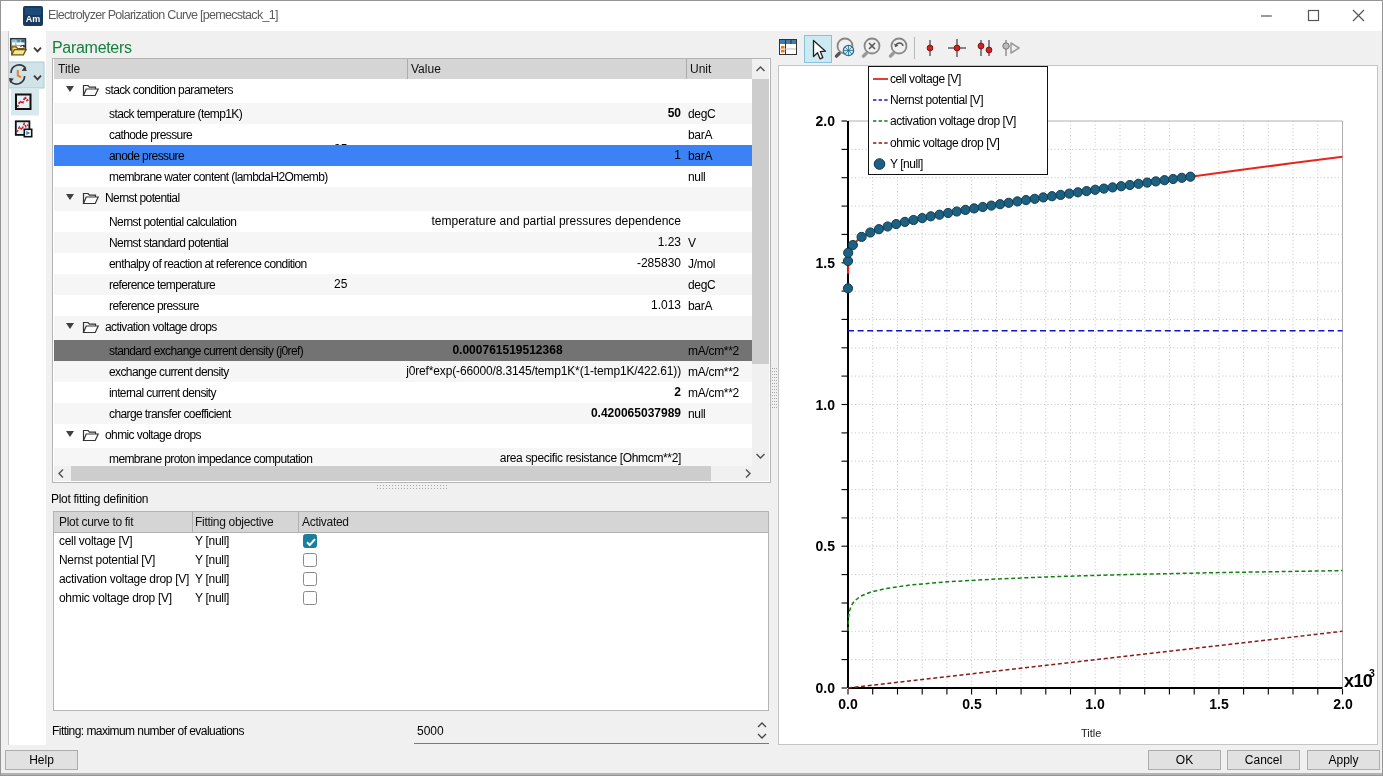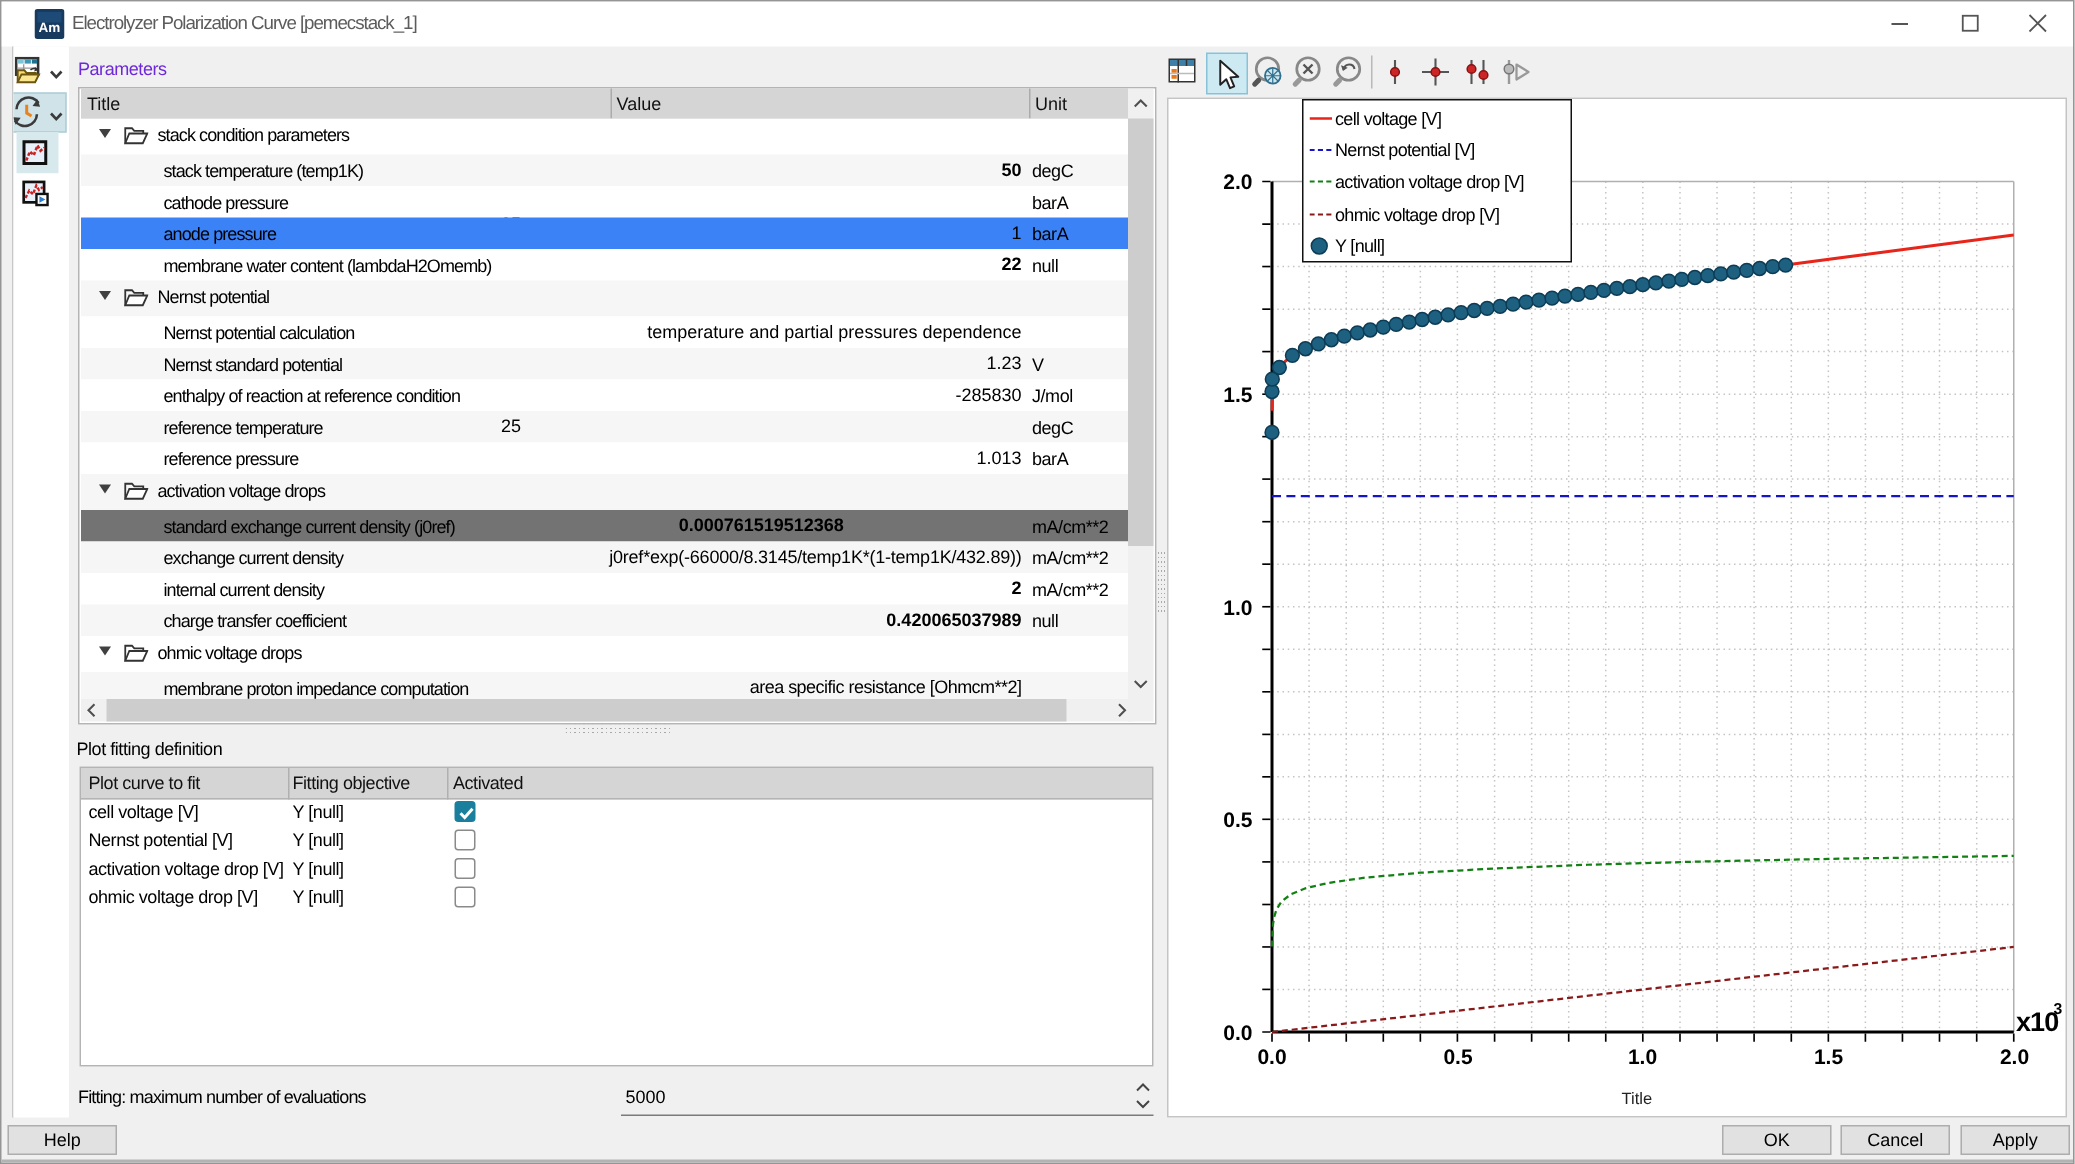--- a/index.html
+++ b/index.html
@@ -62,21 +62,21 @@
   </g>
 
   <g transform="translate(6,83.5)">
     <rect x="0.8" y="0.8" width="13.6" height="13.6" fill="#e8f1fa" stroke="#111" stroke-width="1.8"></rect>
     <path d="M2 11.5 L4.5 6.5 L7 9 L9.2 3.2 L11 6.2 L13.5 4.2" fill="none" stroke="#cc2222" stroke-width="1.6" stroke-dasharray="2.2 1.2"></path>
     <rect x="9.3" y="8.8" width="7.4" height="7.4" fill="#fff" stroke="#111" stroke-width="1.6"></rect>
     <path d="M11.3 10.4 L15.3 12.5 L11.3 14.6 Z" fill="#2a7fd4"></path>
   </g>
 </svg>
 
-<div style="position:absolute;left:51px;top:38px;font-size:12px;color:#6d28d9;letter-spacing:-0.3px">Parameters</div>
+<div style="position:absolute;left:51px;top:38px;font-size:16px;color:#15803d;letter-spacing:-0.3px">Parameters</div>
 
 <div style="position:absolute;left:51px;top:57px;width:719px;height:425px;background:#fff;border:1px solid #b4b4b4">
 
   <div style="position:absolute;left:1px;top:0;width:699px;height:21px;background:#d5d5d5;border-bottom:1px solid #b4b4b4;font-size:12px;color:#111">
     <span style="position:absolute;left:4px;top:3px">Title</span>
     <span style="position:absolute;left:357px;top:3px">Value</span>
     <span style="position:absolute;left:636px;top:3px">Unit</span>
     <span style="position:absolute;left:353px;top:0;width:1px;height:21px;background:#ababab"></span>
     <span style="position:absolute;left:632px;top:0;width:1px;height:21px;background:#ababab"></span>
   </div>
@@ -99,21 +99,20 @@
         <span style="position:absolute;left:280px;top:18px;width:347px;text-align:left;white-space:nowrap;letter-spacing:0">35</span>
         <span style="position:absolute;left:634px;top:4px;letter-spacing:-0.3px">barA</span>
       </div>
 <div class="prow" style="top:86px;height:21px;background:#3b82f6">
         <span style="position:absolute;left:55px;top:4px;white-space:nowrap;letter-spacing:-0.6px">anode pressure</span>
         <span style="position:absolute;left:280px;top:3px;width:347px;text-align:right;white-space:nowrap;letter-spacing:0">1</span>
         <span style="position:absolute;left:634px;top:4px;letter-spacing:-0.3px">barA</span>
       </div>
 <div class="prow" style="top:107px;height:21px;background:#ffffff">
         <span style="position:absolute;left:55px;top:4px;white-space:nowrap;letter-spacing:-0.6px">membrane water content (lambdaH2Omemb)</span>
-        <span style="position:absolute;left:280px;top:3px;width:347px;text-align:right;font-weight:bold;white-space:nowrap;letter-spacing:0">22</span>
         <span style="position:absolute;left:634px;top:4px;letter-spacing:-0.3px">null</span>
       </div>
 <div class="prow" style="top:128px;height:24px;background:#f6f6f6">
         <span style="position:absolute;left:12px;top:7px;width:0;height:0;border-left:4.5px solid transparent;border-right:4.5px solid transparent;border-top:6px solid #404040"></span>
         <svg width="17" height="14" viewBox="0 0 17 14" style="position:absolute;left:28px;top:4px">
           <path d="M1.5 12.5 L1.5 2.5 L6 2.5 L7.5 4.2 L13.5 4.2 L13.5 6" fill="none" stroke="#333" stroke-width="1.2"></path>
           <path d="M1.5 12.5 L4.2 6 L16.2 6 L13.2 12.5 Z" fill="#fff" stroke="#333" stroke-width="1.2"></path>
         </svg>
         <span style="position:absolute;left:51px;top:4px;letter-spacing:-0.6px">Nernst potential</span>
       </div>
@@ -149,21 +148,21 @@
         </svg>
         <span style="position:absolute;left:51px;top:4px;letter-spacing:-0.6px">activation voltage drops</span>
       </div>
 <div class="prow" style="top:281px;height:21px;background:#737373">
         <span style="position:absolute;left:55px;top:4px;white-space:nowrap;letter-spacing:-0.6px">standard exchange current density (j0ref)</span>
         <span style="position:absolute;left:280px;top:3px;width:347px;text-align:center;font-weight:bold;white-space:nowrap;letter-spacing:0">0.000761519512368</span>
         <span style="position:absolute;left:634px;top:4px;letter-spacing:-0.3px">mA/cm**2</span>
       </div>
 <div class="prow" style="top:302px;height:21px;background:#f6f6f6">
         <span style="position:absolute;left:55px;top:4px;white-space:nowrap;letter-spacing:-0.6px">exchange current density</span>
-        <span style="position:absolute;left:280px;top:3px;width:347px;text-align:right;white-space:nowrap;letter-spacing:-0.15px">j0ref*exp(-66000/8.3145/temp1K*(1-temp1K/432.89))</span>
+        <span style="position:absolute;left:280px;top:3px;width:347px;text-align:right;white-space:nowrap;letter-spacing:-0.15px">j0ref*exp(-66000/8.3145/temp1K*(1-temp1K/422.61))</span>
         <span style="position:absolute;left:634px;top:4px;letter-spacing:-0.3px">mA/cm**2</span>
       </div>
 <div class="prow" style="top:323px;height:21px;background:#ffffff">
         <span style="position:absolute;left:55px;top:4px;white-space:nowrap;letter-spacing:-0.6px">internal current density</span>
         <span style="position:absolute;left:280px;top:3px;width:347px;text-align:right;font-weight:bold;white-space:nowrap;letter-spacing:0">2</span>
         <span style="position:absolute;left:634px;top:4px;letter-spacing:-0.3px">mA/cm**2</span>
       </div>
 <div class="prow" style="top:344px;height:21px;background:#f6f6f6">
         <span style="position:absolute;left:55px;top:4px;white-space:nowrap;letter-spacing:-0.6px">charge transfer coefficient</span>
         <span style="position:absolute;left:280px;top:3px;width:347px;text-align:right;font-weight:bold;white-space:nowrap;letter-spacing:0">0.420065037989</span>

